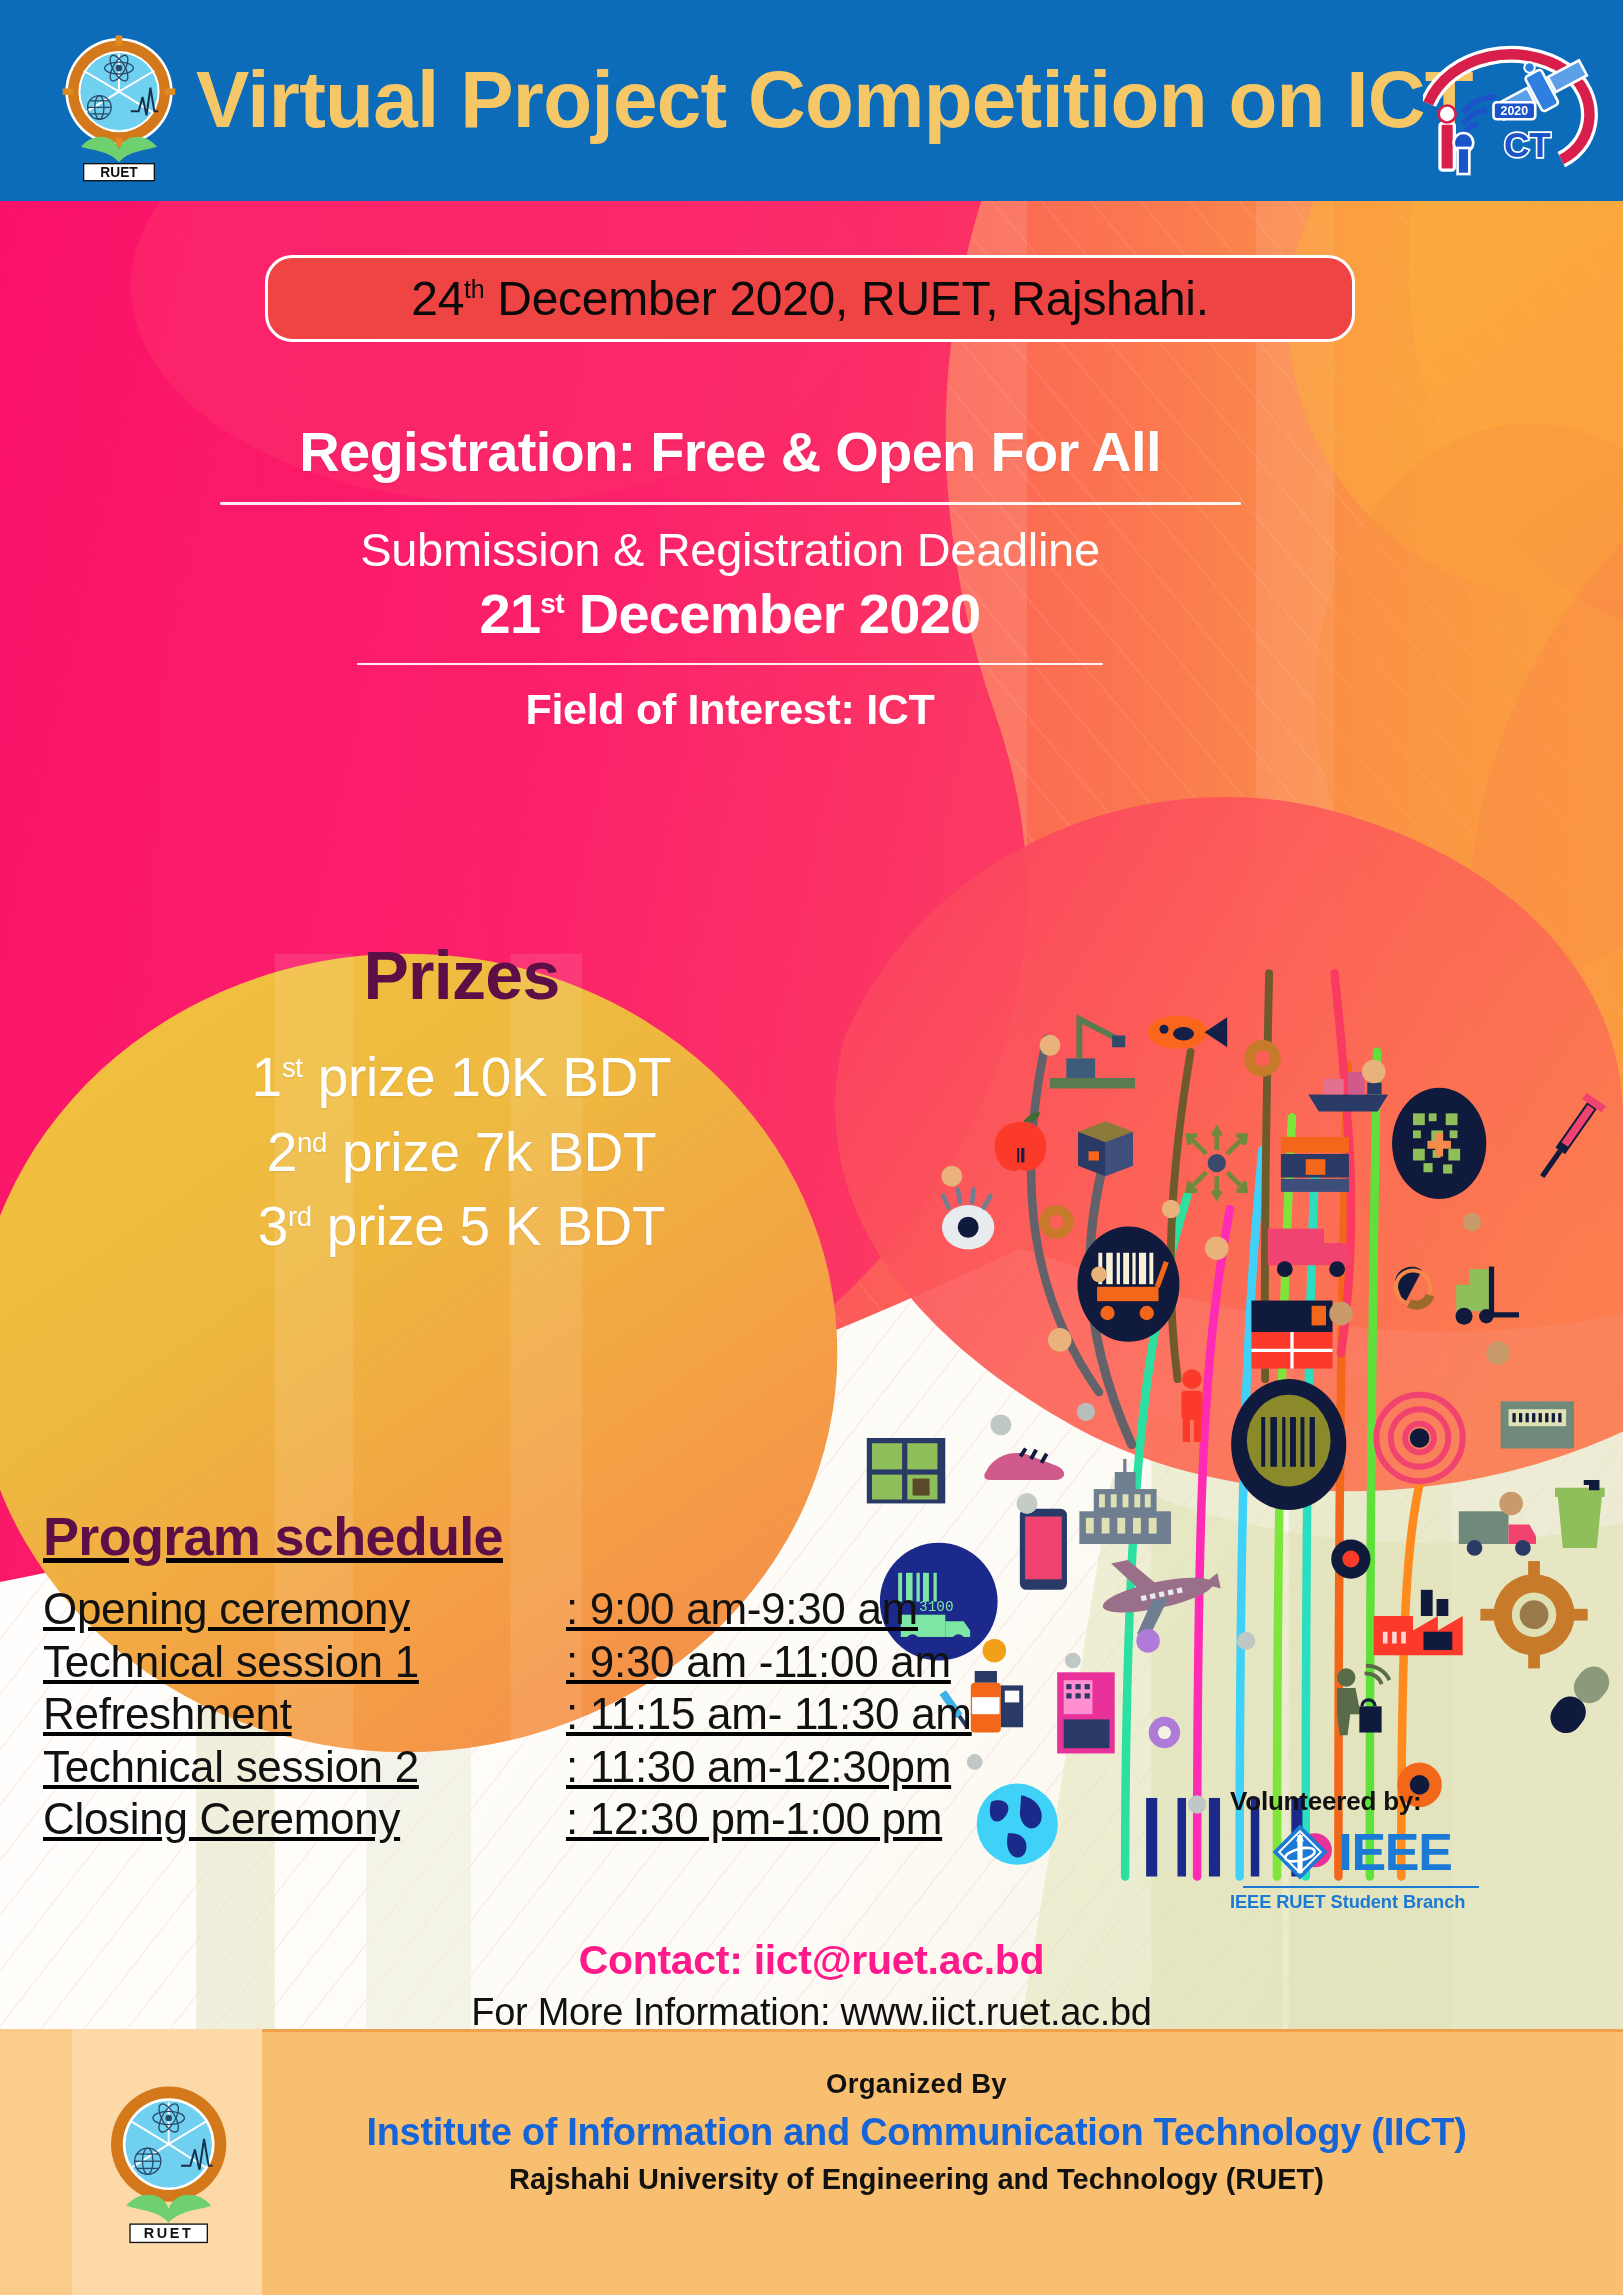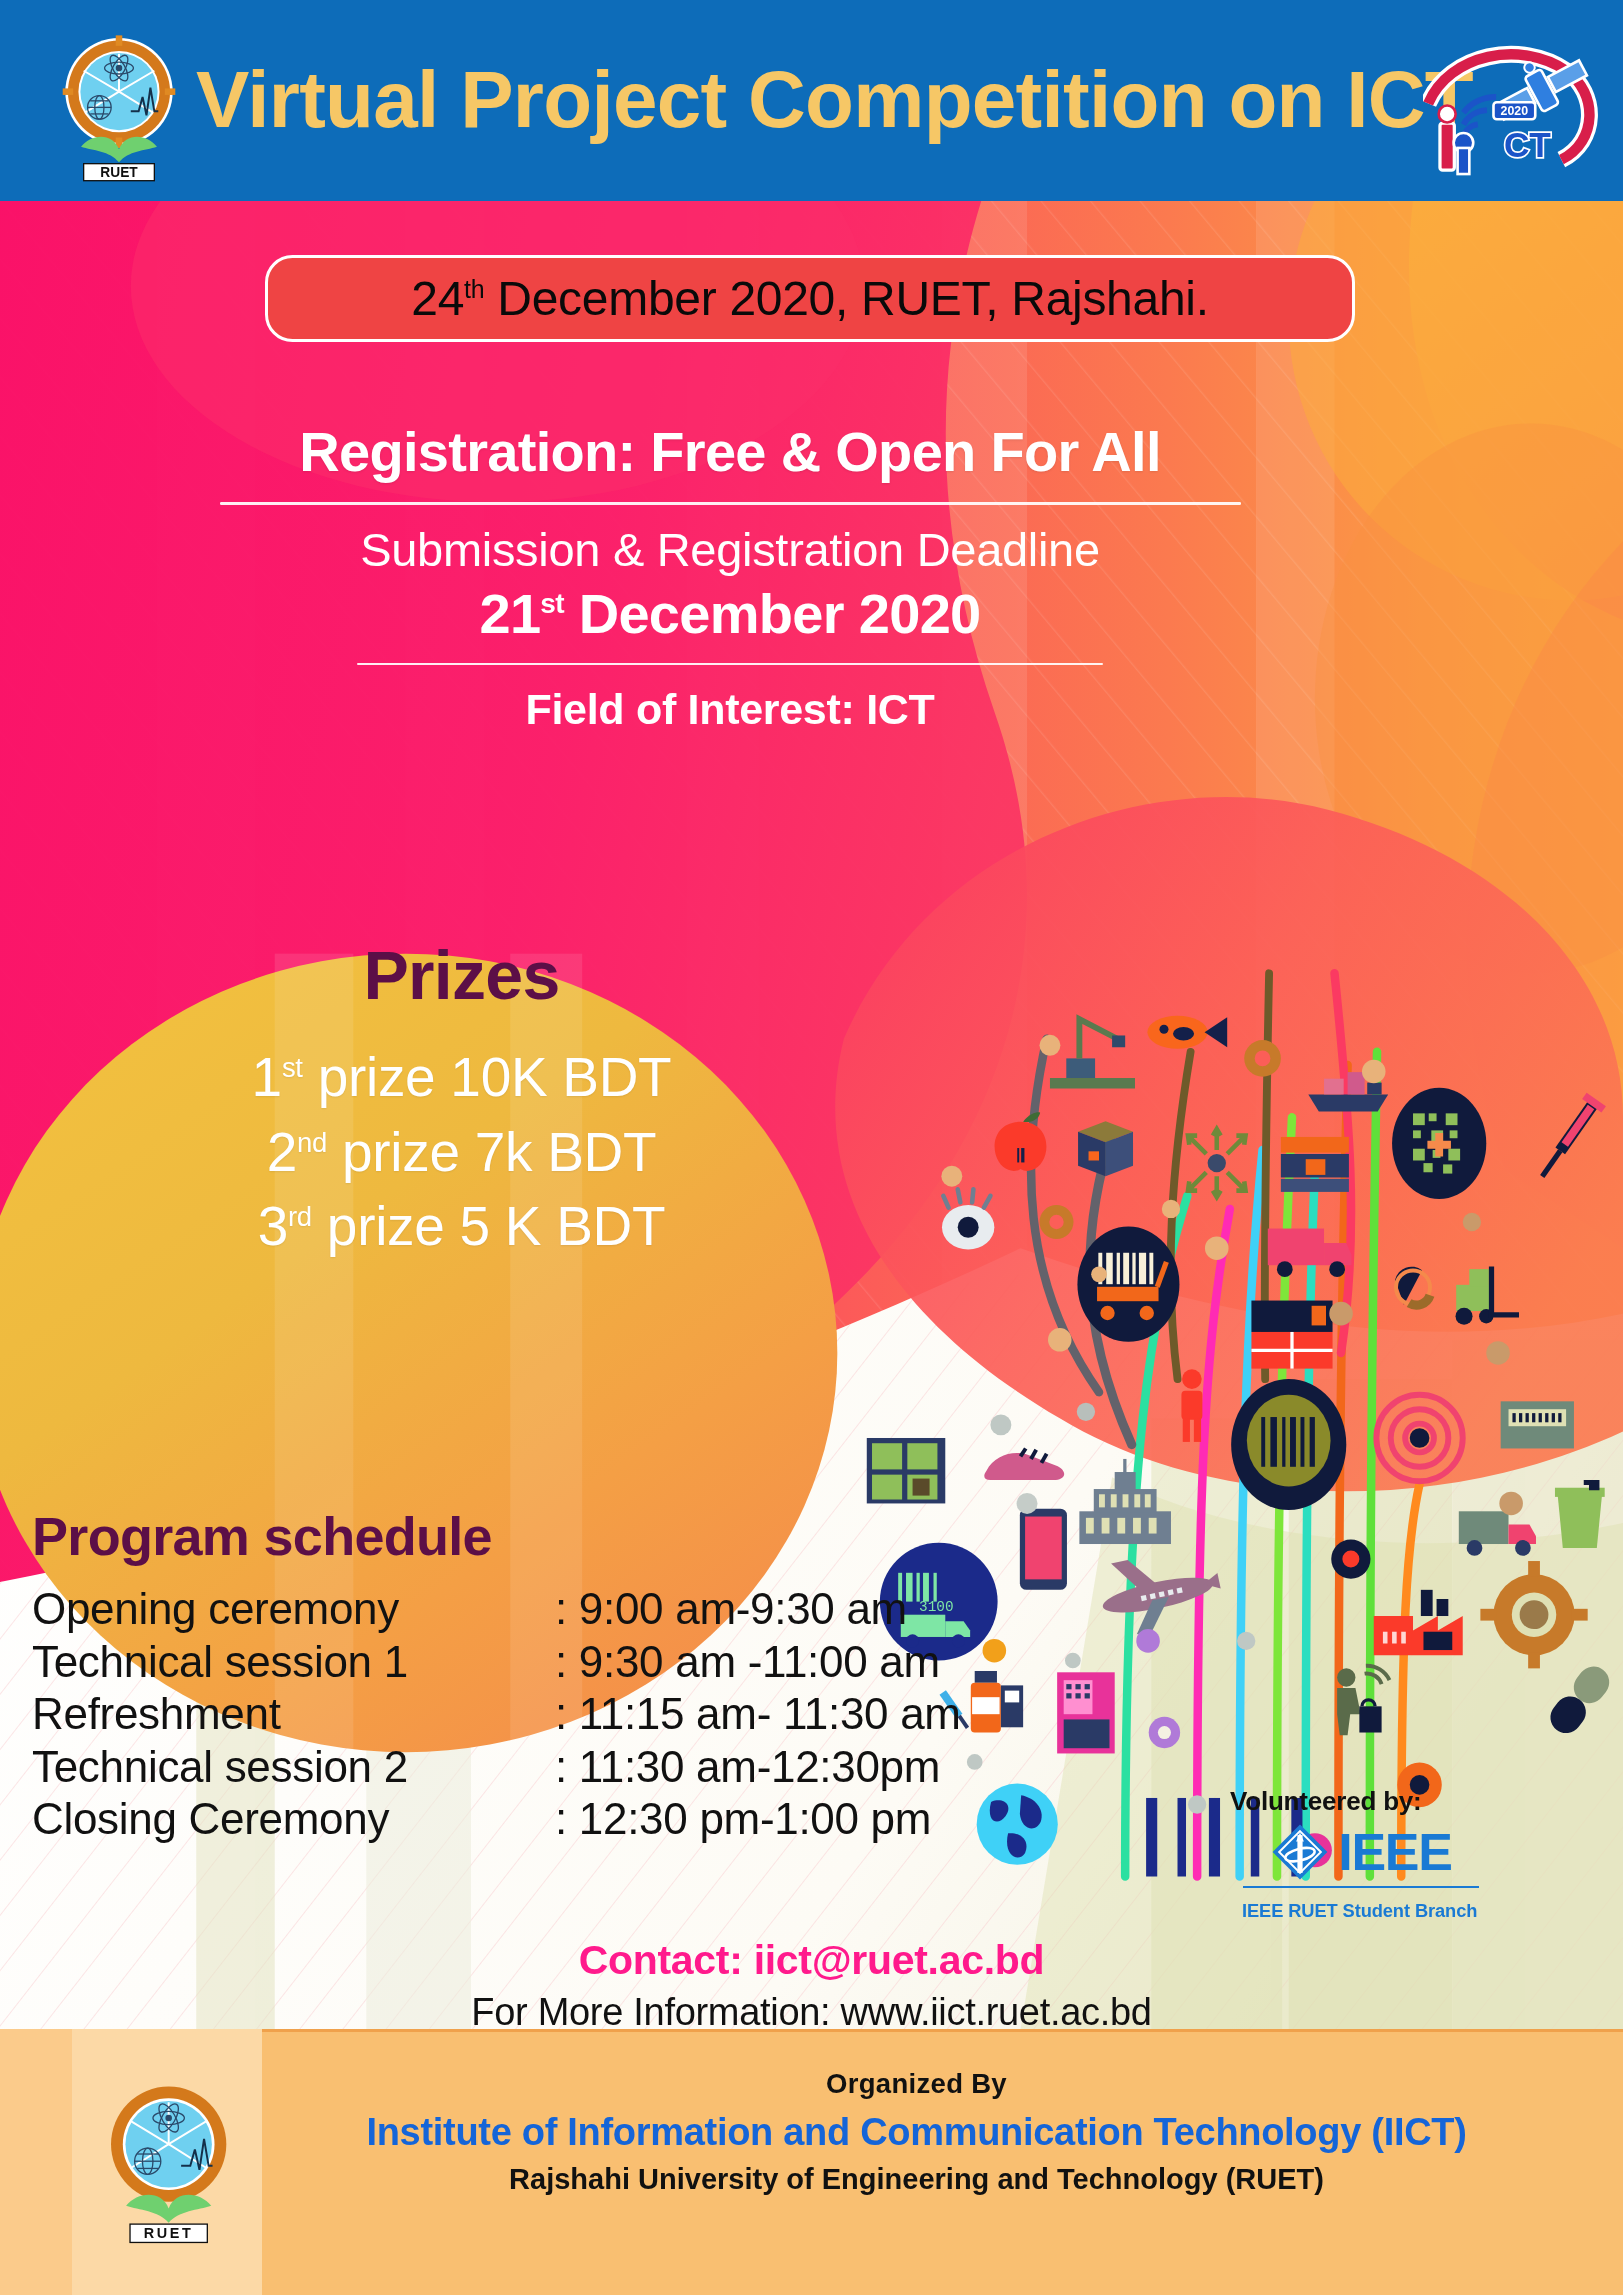--- a/index.html
+++ b/index.html
@@ -107,21 +107,21 @@
     font-size:68px;font-weight:bold;color:#5c0f47;margin:0 0 31px 0;letter-spacing:-0.7px;
   }
   .prize-line{
     font-size:55px;font-weight:400;color:#ffffff;margin:0 0 10.5px 0;letter-spacing:-0.3px;
     text-shadow:0 1.3px 2px rgba(0,0,0,.08);
   }
   .prize-line sup{font-size:0.5em;vertical-align:super;}
 
   
   .schedule{
-    position:absolute;left:32px;top:1505px;width:1060px;
+    position:absolute;left:43px;top:1505px;width:1060px;text-decoration:underline;
   }
   .sched-title{
     font-size:54px;font-weight:bold;color:#5c0f47;margin:0 0 17px 0;letter-spacing:-0.7px;
   }
   .sched-row{
     display:flex;align-items:baseline;margin:0 0 2.6px 0;
   }
   .sched-name{
     width:523px;font-size:44px;color:#111;letter-spacing:-0.3px;white-space:nowrap;
   }
@@ -146,21 +146,21 @@
   }
   .ieee-vol{
     font-size:26px;font-weight:bold;color:#111;margin:0 0 5.2px 0;letter-spacing:-0.2px;
   }
   .ieee-row{display:flex;align-items:center;justify-content:center;gap:8px;}
   .ieee-word{
     font-size:52px;font-weight:bold;color:#1a7ad4;letter-spacing:-1.3px;line-height:1;
   }
   .ieee-underline{width:236px;height:2px;background:#1a7ad4;margin:3.9px auto 2.6px auto;}
   .ieee-branch{
-    font-size:18.3px;font-weight:bold;color:#1a7ad4;margin:12px;letter-spacing:-0.1px;
+    font-size:18.3px;font-weight:bold;color:#1a7ad4;margin:0;letter-spacing:-0.1px;
   }
 </style>
 </head>
 <body>
 
 <div id="poster">
 
   <div class="bg-wrap">
     <svg width="1623" height="1828" viewBox="0 0 2481 2793" preserveAspectRatio="none">
       <defs>

